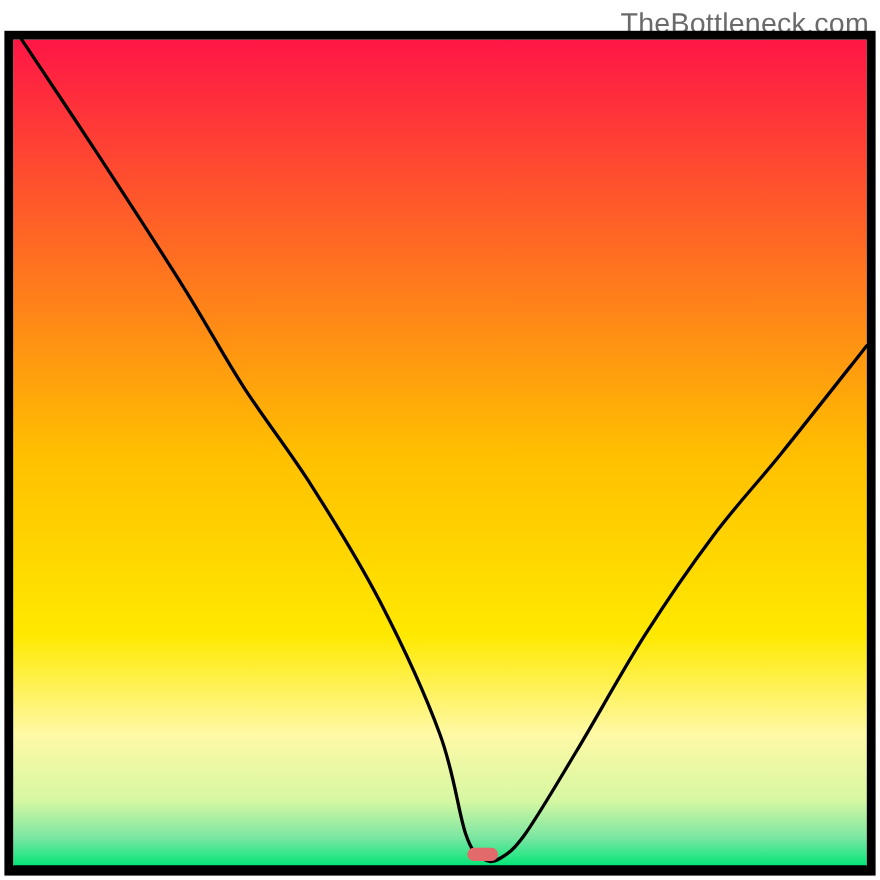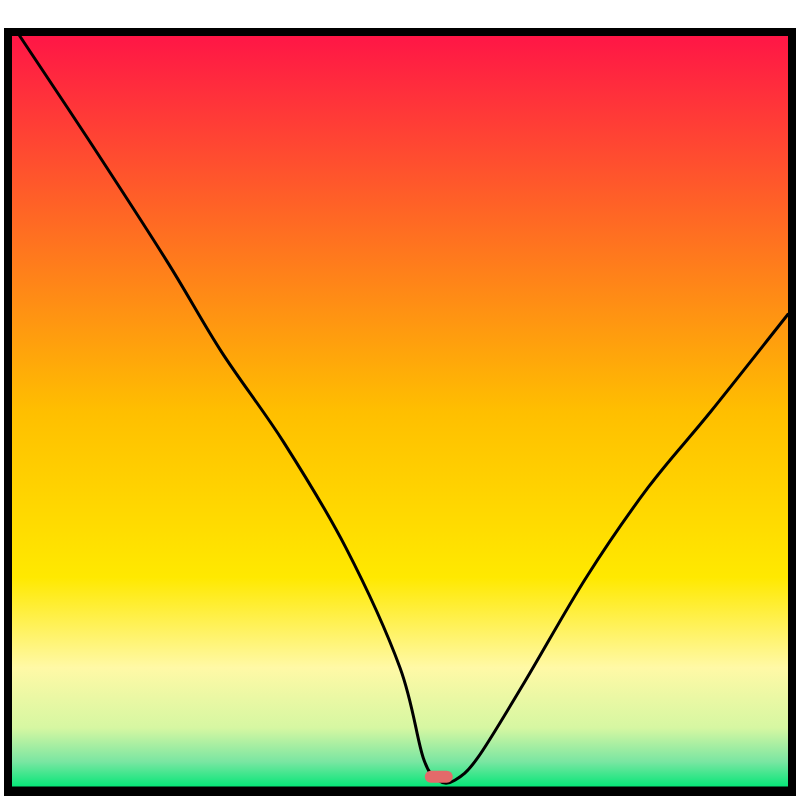--- a/index.html
+++ b/index.html
@@ -31,20 +31,21 @@
     width: 800px;
     height: 800px;
     display: block;
   }
 </style>
 </head>
 <body>
 
 <div class="stage">
 
+  <div class="attribution">TheBottleneck.com</div>
 
   <svg class="plot" viewBox="0 0 800 800" preserveAspectRatio="none">
     <defs>
       <linearGradient id="bgGrad" x1="0" y1="0" x2="0" y2="1">
           <stop offset="0.00%" stop-color="#ff1646"></stop>
           <stop offset="50.00%" stop-color="#ffbf00"></stop>
           <stop offset="72.00%" stop-color="#ffe900"></stop>
           <stop offset="84.00%" stop-color="#fff9a6"></stop>
           <stop offset="92.00%" stop-color="#d6f7a2"></stop>
           <stop offset="96.50%" stop-color="#7ae6a2"></stop>

